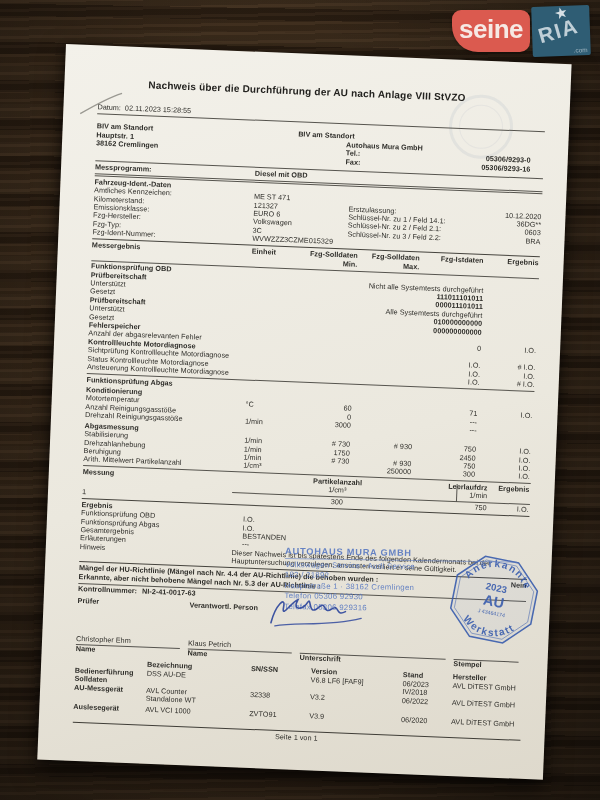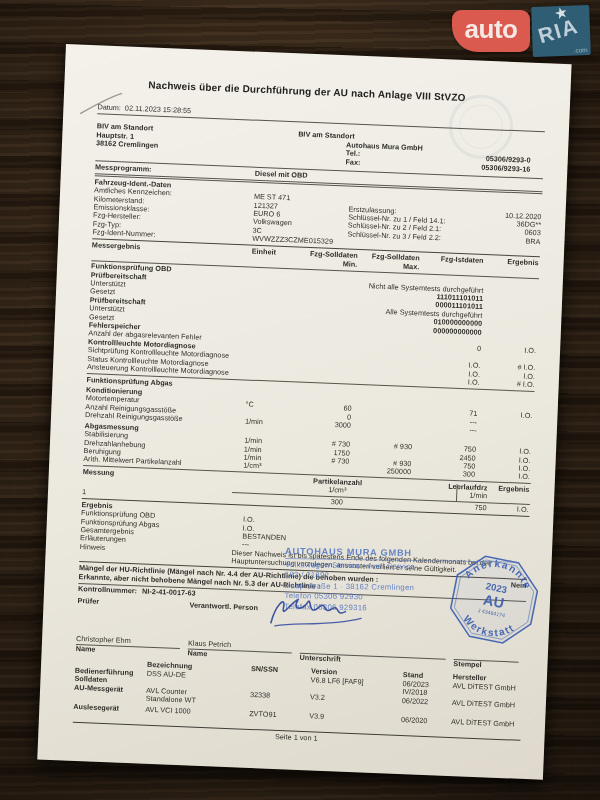--- a/index.html
+++ b/index.html
@@ -504,21 +504,21 @@
     </svg>
 
     <svg class="sig-svg" width="110" height="42" viewBox="0 0 110 42">
       <path d="M6,32 C10,14 20,4 18,16 C16,28 26,10 32,8 C26,20 38,18 42,10 C46,4 42,26 54,14 C60,8 58,22 66,16 C74,10 70,24 80,18" fill="none" stroke="#26409a" stroke-width="1.6" opacity=".88" stroke-linecap="round"></path>
       <path d="M10,35 C30,30 62,34 96,24" fill="none" stroke="#26409a" stroke-width="1.3" opacity=".8" stroke-linecap="round"></path>
     </svg>
   </div>
 
   <div class="logo">
     <div class="logo-auto">
-      <span>auto</span>
+      <span>seine</span>
     </div>
     <div class="logo-ria">
       <span class="star">★</span>
       <span class="ria">RIA</span>
       <span class="com">.com</span>
     </div>
   </div>
 
 </div>
 

